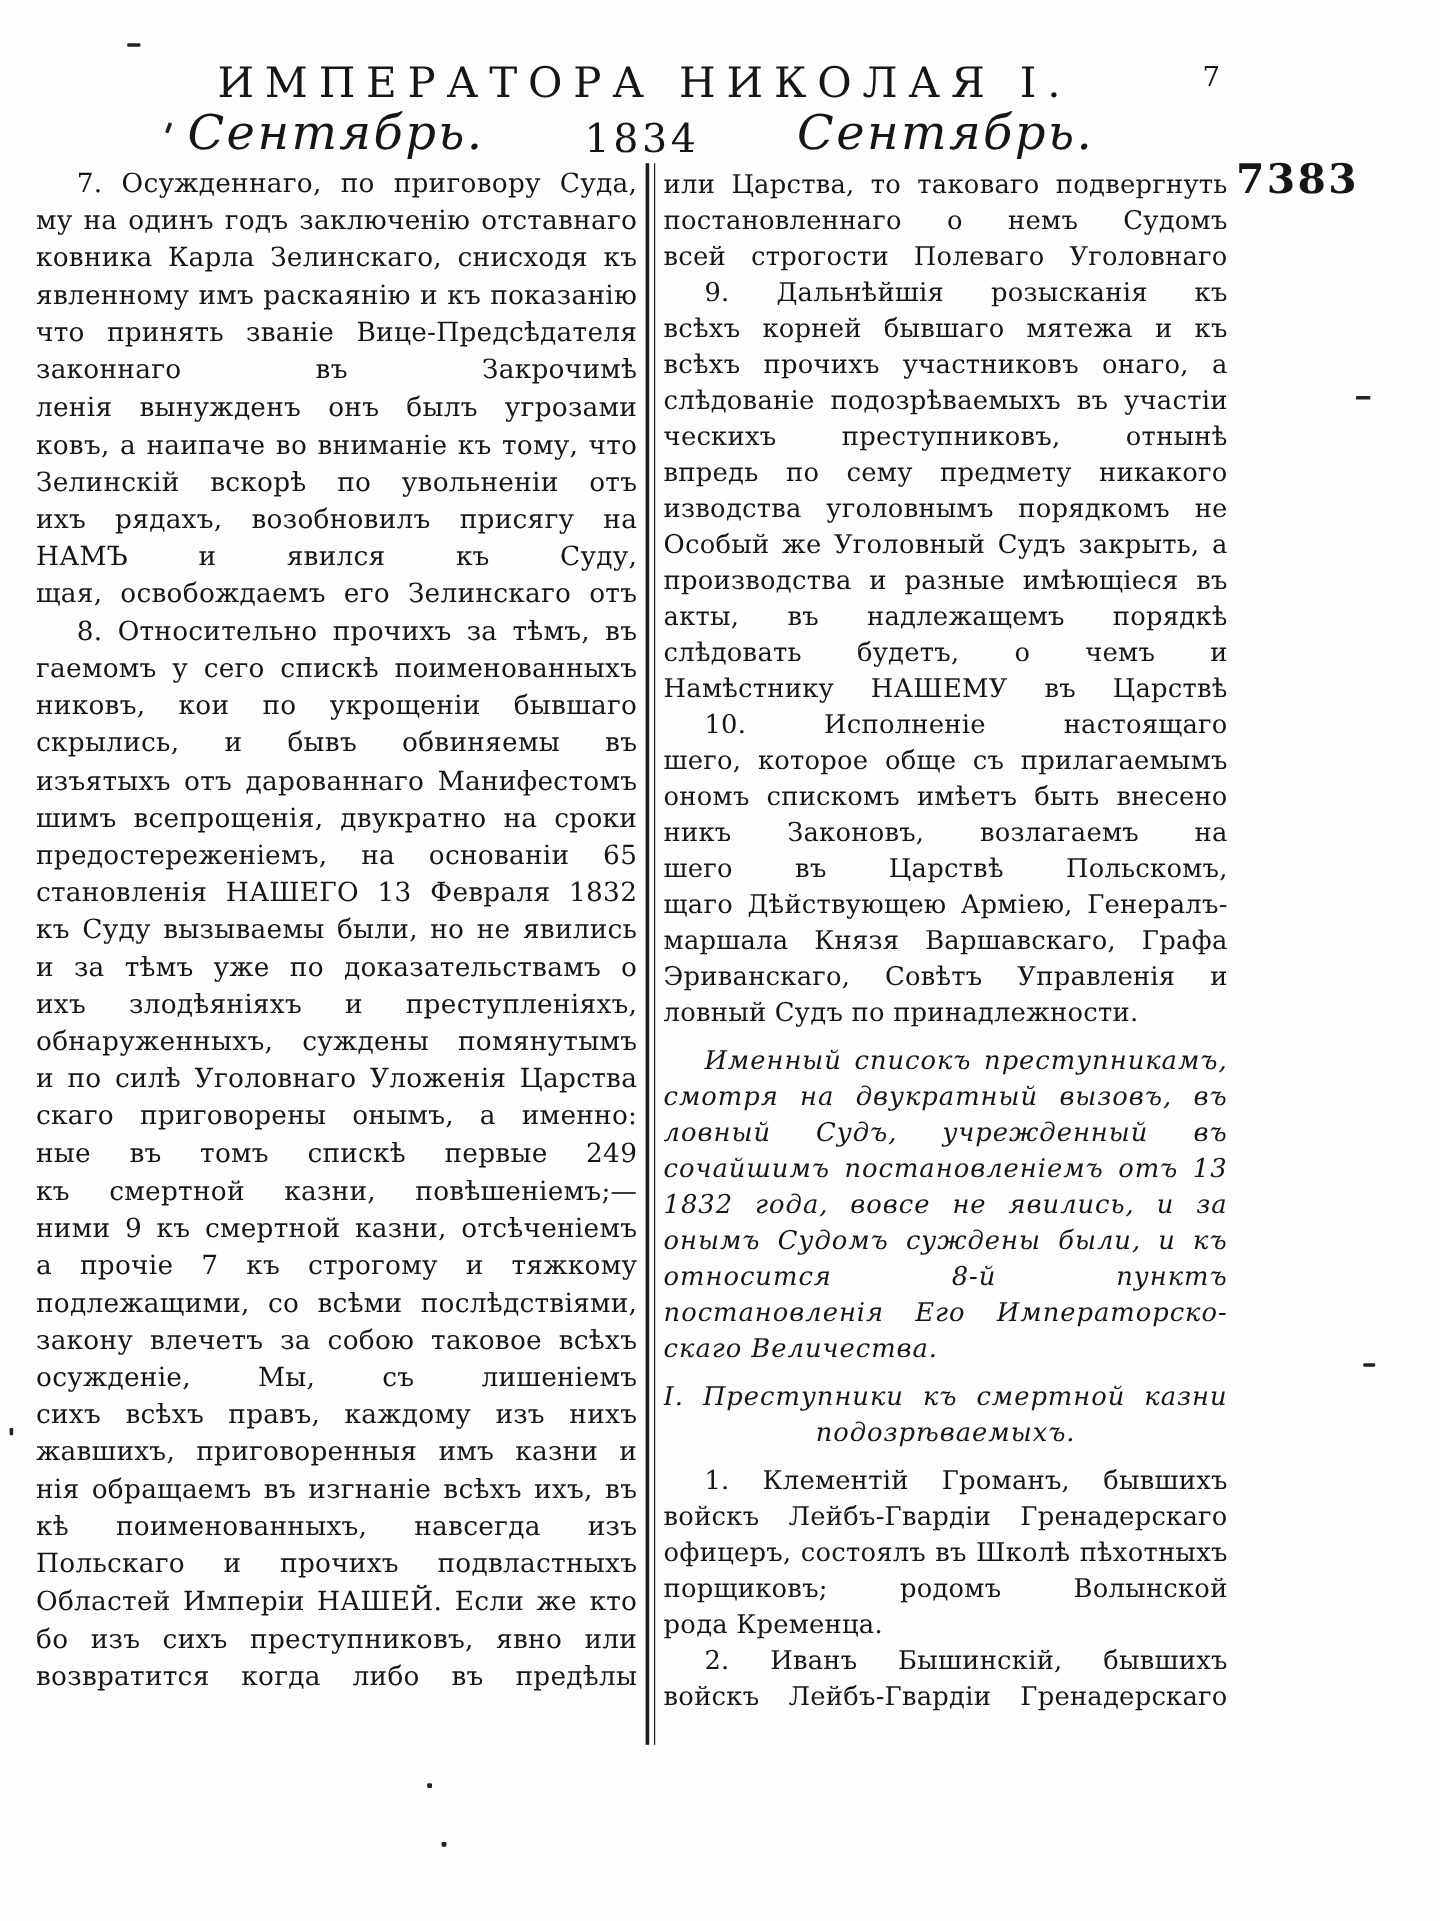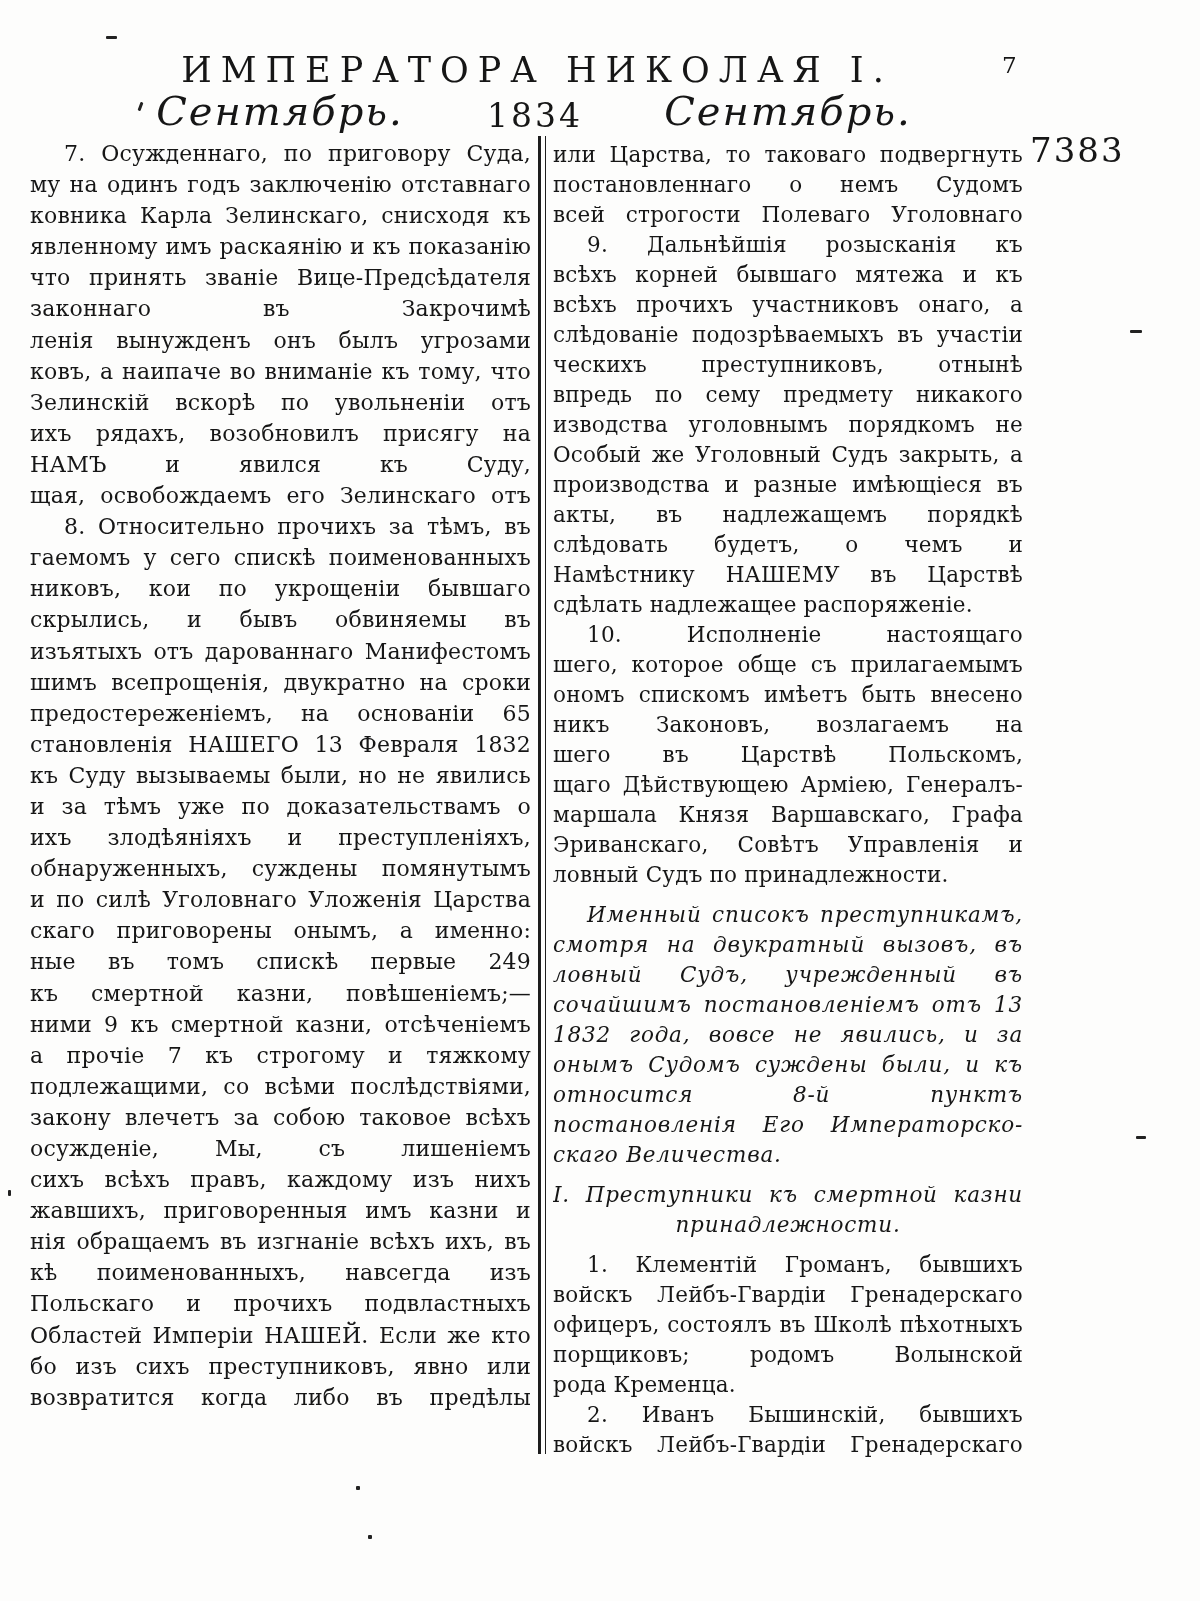--- a/index.html
+++ b/index.html
@@ -10,21 +10,21 @@
   }
   .header-title{
     position:absolute;top:50px;left:0;width:1074px;text-align:center;
     font-size:35px;letter-spacing:9px;white-space:nowrap;
   }
   .page-num{position:absolute;top:52px;left:1002px;font-size:23px;}
   .month{position:absolute;top:88px;font-style:italic;font-size:40px;letter-spacing:2px;}
   .month-left{left:30px;width:500px;text-align:center;}
   .month-right{left:553px;width:470px;text-align:center;}
   .year{position:absolute;top:96px;left:455px;width:160px;text-align:center;font-size:33px;letter-spacing:3px;}
-  .act-num{position:absolute;top:130px;left:1030px;font-size:34px;font-weight:normal;letter-spacing:2px;}
+  .act-num{position:absolute;top:130px;left:1030px;font-size:34px;font-weight:bold;letter-spacing:2px;}
   .divider{
     position:absolute;left:538px;top:136px;height:1318px;width:4px;
     border-left:3px solid #1d1d1d;border-right:1px solid #1d1d1d;
   }
   .col{position:absolute;}
   .col-left{left:30px;top:138px;width:501px;}
   .col-right{left:553px;top:140px;width:470px;}
   .line{
     text-align:justify;overflow:hidden;letter-spacing:0.2px;
   }
@@ -112,21 +112,20 @@
       <div class="line">всѣхъ прочихъ участниковъ онаго, а равно пре-</div>
       <div class="line">слѣдованіе подозрѣваемыхъ въ участіи полити-</div>
       <div class="line">ческихъ преступниковъ, отнынѣ прекратить, и</div>
       <div class="line">впредь по сему предмету никакого новаго про-</div>
       <div class="line">изводства уголовнымъ порядкомъ не начинать.</div>
       <div class="line">Особый же Уголовный Судъ закрыть, а дѣло-</div>
       <div class="line">производства и разные имѣющіеся въ ономъ</div>
       <div class="line">акты, въ надлежащемъ порядкѣ передать, куда</div>
       <div class="line">слѣдовать будетъ, о чемъ и предоставляемъ Мы</div>
       <div class="line">Намѣстнику НАШЕМУ въ Царствѣ Польскомъ</div>
-      <div class="line no-just">сдѣлать надлежащее распоряженіе.</div>
     </div>
     <div class="para">
       <div class="line indent">10. Исполненіе настоящаго повелѣнія НА-</div>
       <div class="line">шего, которое обще съ прилагаемымъ при</div>
       <div class="line">ономъ спискомъ имѣетъ быть внесено въ Ден-</div>
       <div class="line">никъ Законовъ, возлагаемъ на Намѣстника НА-</div>
       <div class="line">шего въ Царствѣ Польскомъ, Главнокомандую-</div>
       <div class="line">щаго Дѣйствующею Арміею, Генералъ-Фельд-</div>
       <div class="line">маршала Князя Варшавскаго, Графа Паскевича-</div>
       <div class="line">Эриванскаго, Совѣтъ Управленія и особый Уго-</div>
@@ -138,21 +137,21 @@
       <div class="line">ловный Судъ, учрежденный въ Варшавѣ Вы-</div>
       <div class="line">сочайшимъ постановленіемъ отъ 13 Февраля</div>
       <div class="line">1832 года, вовсе не явились, и за тѣмъ уже</div>
       <div class="line">онымъ Судомъ суждены были, и къ коимъ</div>
       <div class="line">относится 8-й пунктъ состоявшагося сего числа</div>
       <div class="line">постановленія Его Императорско-Цар-</div>
       <div class="line no-just">скаго Величества.</div>
     </div>
     <div class="para italic gap">
       <div class="line">I. Преступники къ смертной казни повѣшеніемъ</div>
-      <div class="line center">принадлежности.</div>
+      <div class="line center">подозрѣваемыхъ.</div>
     </div>
     <div class="para gap">
       <div class="line indent">1. Клементій Громанъ, бывшихъ Польскихъ</div>
       <div class="line">войскъ Лейбъ-Гвардіи Гренадерскаго полка унтеръ-</div>
       <div class="line">офицеръ, состоялъ въ Школѣ пѣхотныхъ Подпра-</div>
       <div class="line">порщиковъ; родомъ Волынской Губерніи изъ го-</div>
       <div class="line no-just">рода Кременца.</div>
     </div>
     <div class="para">
       <div class="line indent">2. Иванъ Бышинскій, бывшихъ Польскихъ</div>

